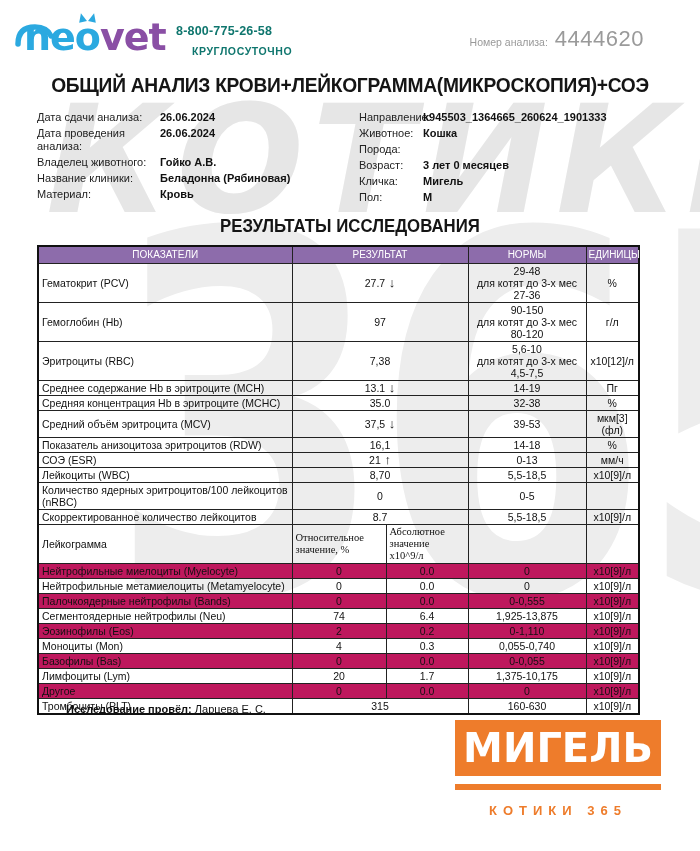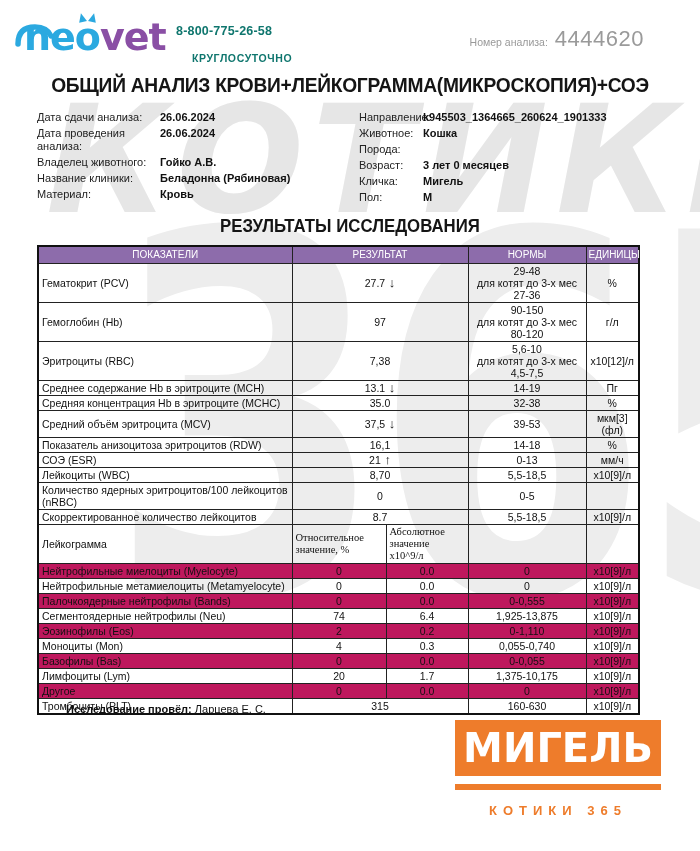--- a/index.html
+++ b/index.html
@@ -23,21 +23,21 @@
   .logo .purple { color:#8A4FA5; }
   .logo-hook { position:absolute; left:-9px; top:7px; }
   .o-wrap { position:relative; display:inline-block; }
   .ear { position:absolute; width:0; height:0; border-left:4px solid transparent; border-right:4px solid transparent;
          border-bottom:9px solid #2BA9E0; top:-3px; }
   .ear-l { left:3px; transform:rotate(-14deg); }
   .ear-r { right:3px; transform:rotate(14deg); }
 
   .phone-block { position:absolute; left:176px; top:24px; color:#0f766e; }
   .phone-number { font-size:12.5px; font-weight:700; letter-spacing:0.2px; }
-  .phone-sub { font-size:10.5px; font-weight:700; letter-spacing:0.6px; margin-top:14px;padding-left:16px; }
+  .phone-sub { font-size:10.5px; font-weight:700; letter-spacing:0.6px; margin-top:7px;padding-left:16px; }
 
   .num-block { position:absolute; right:56px; top:26px; display:flex; align-items:baseline; gap:7px; color:#9a9a9a; }
   .num-label { font-size:10.5px; color:#999; }
   .num-value { font-size:22px; letter-spacing:0.5px; color:#9a9a9a; }
 
   .doc-title { position:absolute; top:74px; left:0; width:700px; text-align:center;
                font-size:20px; font-weight:600; color:#151515; letter-spacing:-0.3px;
                transform:scaleX(0.96); }
 
   

